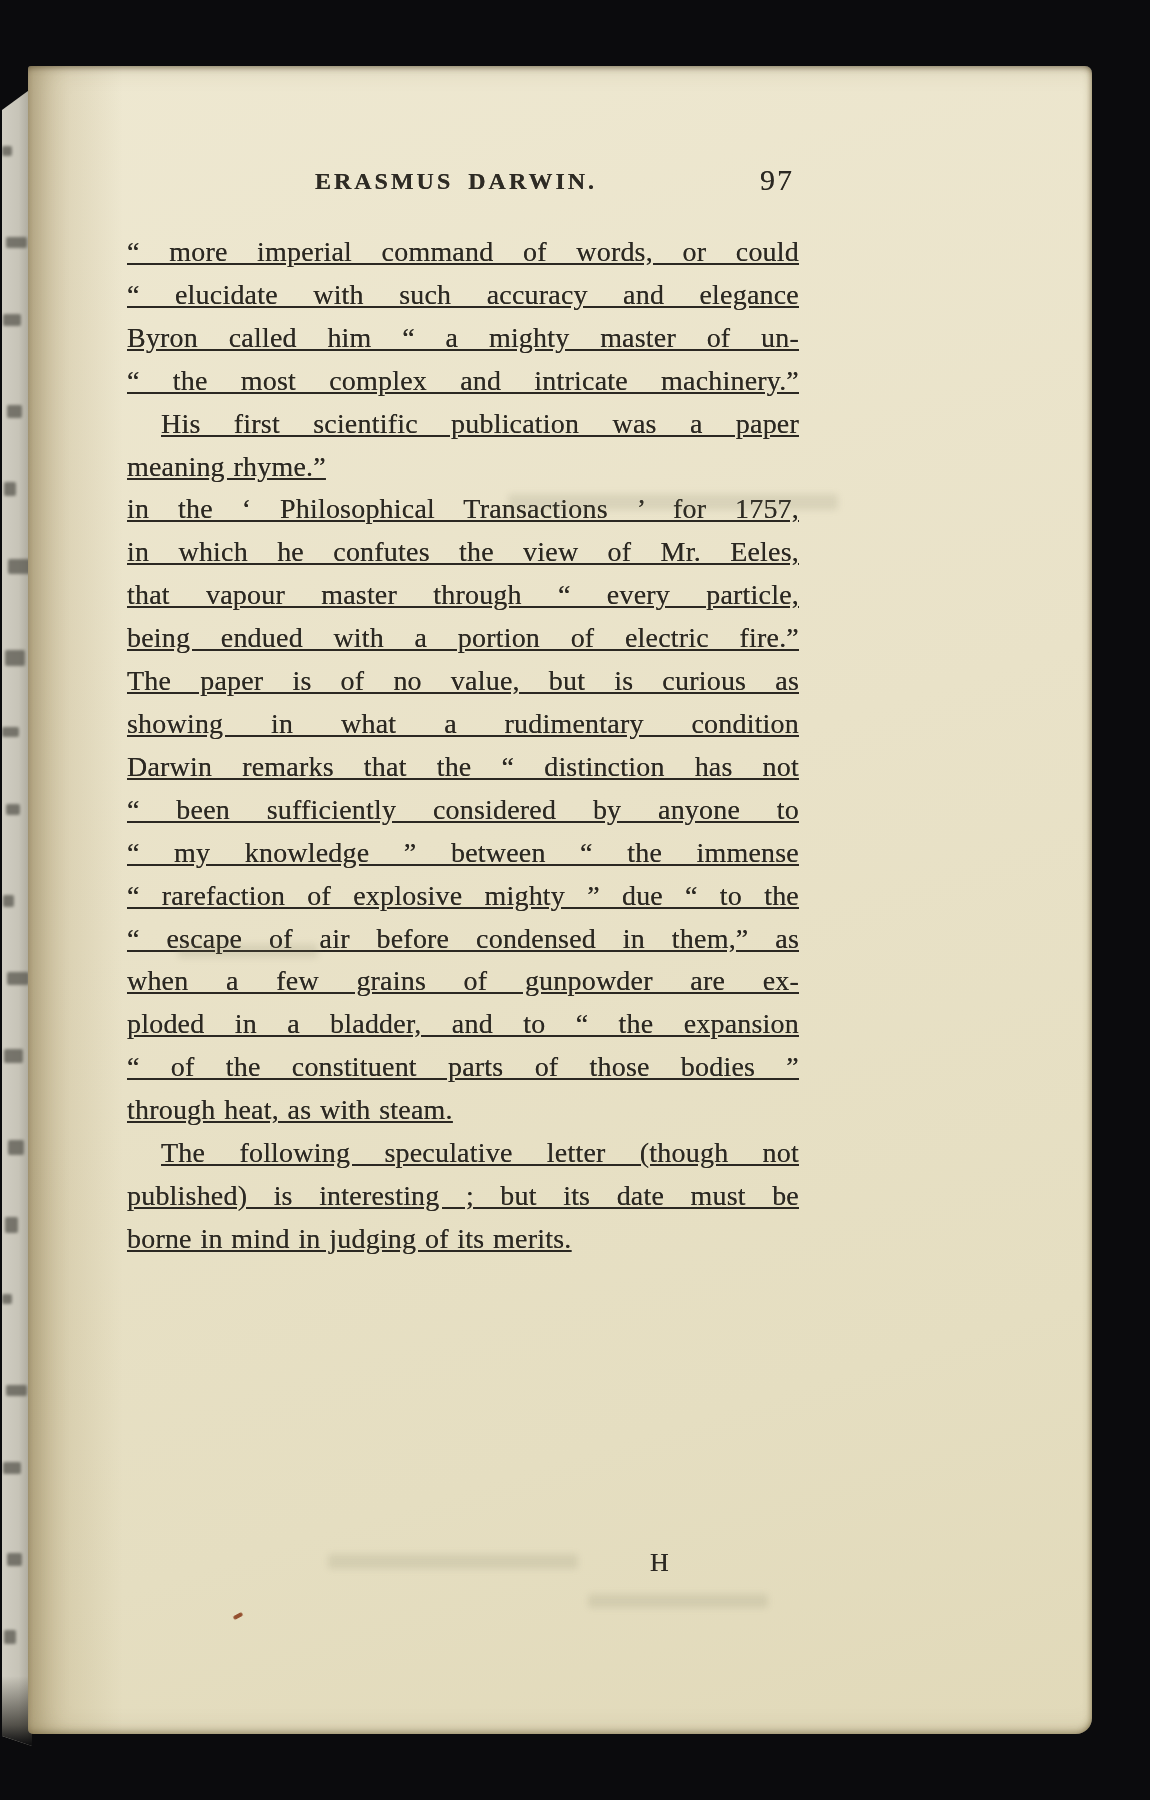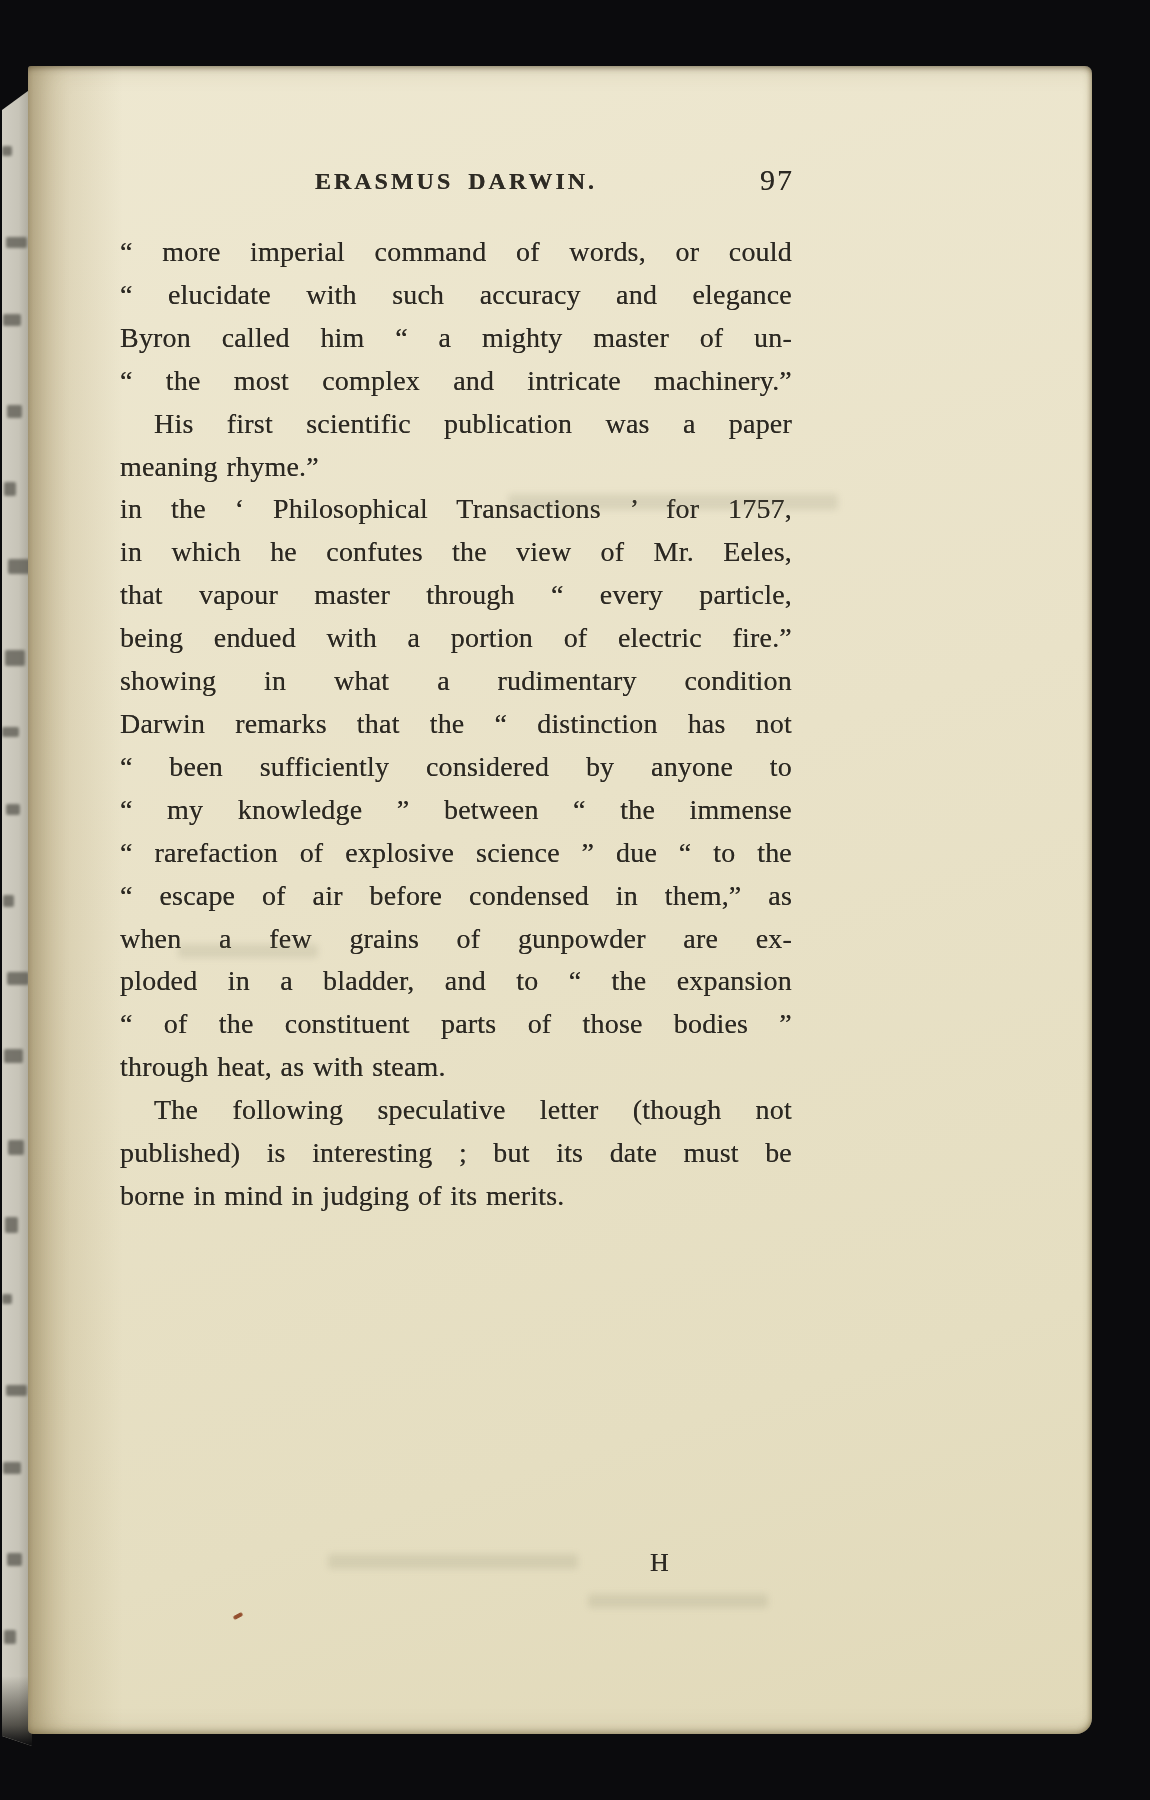--- a/index.html
+++ b/index.html
@@ -74,27 +74,28 @@
     position:absolute;
     left:616px; top:-5px;
     font-size:30px;
     letter-spacing:2px;
     text-shadow:0 0 .5px rgba(46,43,36,.8);
     margin-left:24px;
   }
 
   .page-body{
     position:absolute;
-    left:92px; top:165px;
+    left:99px; top:165px;
     width:672px;
     font-size:28px;
     line-height:42.9px;
     letter-spacing:.2px;
     word-spacing:1.5px;
     text-shadow:0 0 .55px rgba(43,40,34,.75);
+    text-decoration:underline;
   }
   .line{
     text-align:justify;
     text-align-last:justify;
     white-space:normal;
   }
   .line.para-end{
     text-align-last:left;
   }
   .line.indent{
@@ -166,25 +167,26 @@
       <div class="line">“ more imperial command of words, or could</div>
       <div class="line">“ elucidate with such accuracy and elegance</div>
       <div class="line">Byron called him “ a mighty master of un-</div>
       <div class="line">“ the most complex and intricate machinery.”</div>
       <div class="line indent">His first scientific publication was a paper</div>
       <div class="line para-end">meaning rhyme.”</div>
       <div class="line">in the ‘ Philosophical Transactions ’ for 1757,</div>
       <div class="line">in which he confutes the view of Mr. Eeles,</div>
       <div class="line">that vapour master through “ every particle,</div>
       <div class="line">being endued with a portion of electric fire.”</div>
+      <div class="line">The paper is of no value, but is curious as</div>
       <div class="line">showing in what a rudimentary condition</div>
       <div class="line">Darwin remarks that the “ distinction has not</div>
       <div class="line">“ been sufficiently considered by anyone to</div>
       <div class="line">“ my knowledge ” between “ the immense</div>
-      <div class="line">“ rarefaction of explosive science ” due “ to the</div>
+      <div class="line">“ rarefaction of explosive mighty ” due “ to the</div>
       <div class="line">“ escape of air before condensed in them,” as</div>
       <div class="line">when a few grains of gunpowder are ex-</div>
       <div class="line">ploded in a bladder, and to “ the expansion</div>
       <div class="line">“ of the constituent parts of those bodies ”</div>
       <div class="line para-end">through heat, as with steam.</div>
       <div class="line indent">The following speculative letter (though not</div>
       <div class="line">published) is interesting ; but its date must be</div>
       <div class="line para-end">borne in mind in judging of its merits.</div>
     </div>
 

